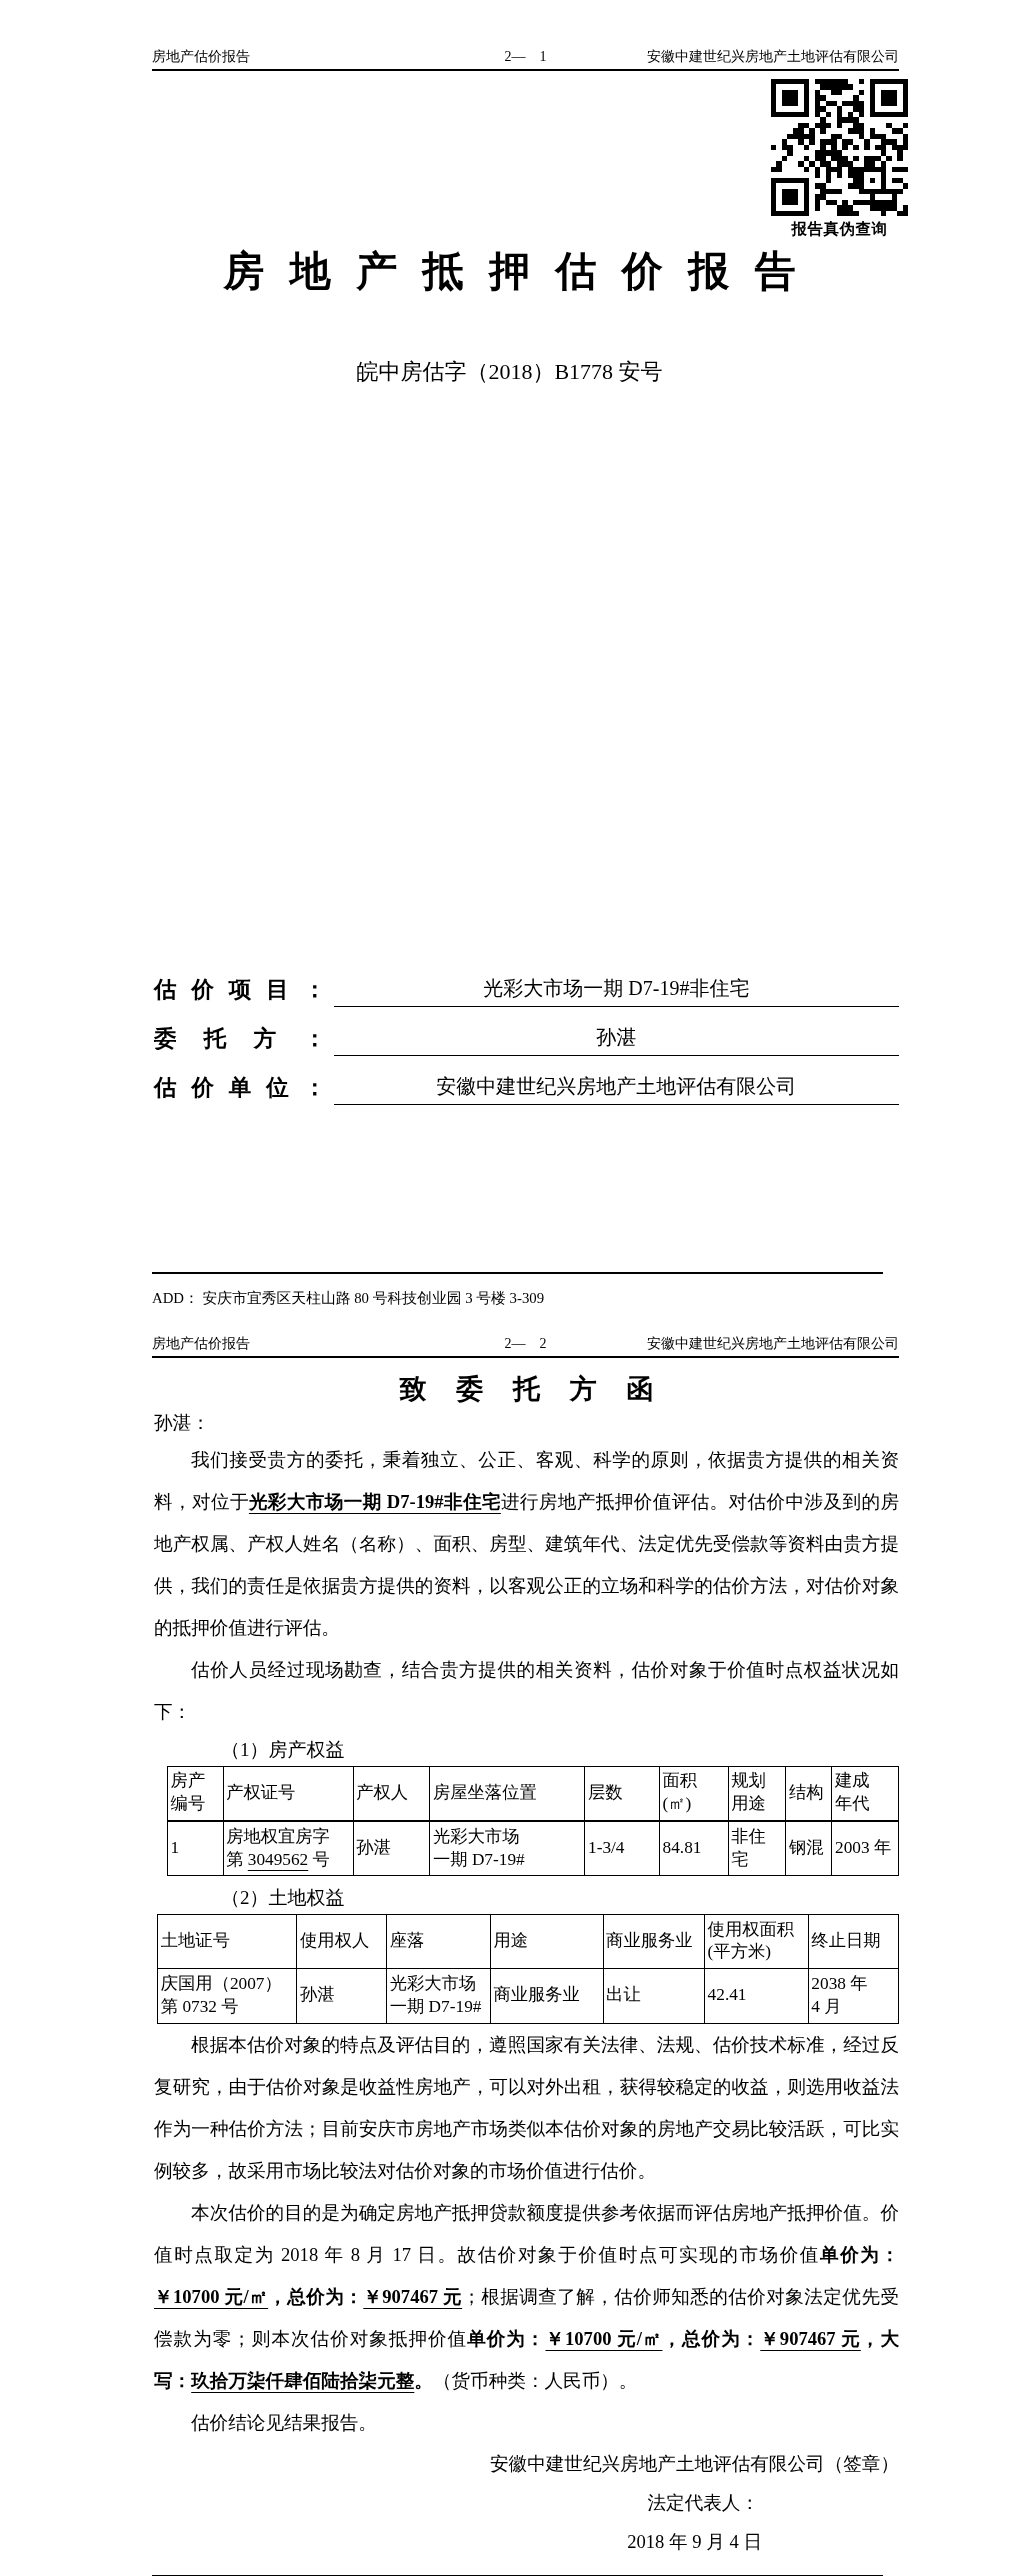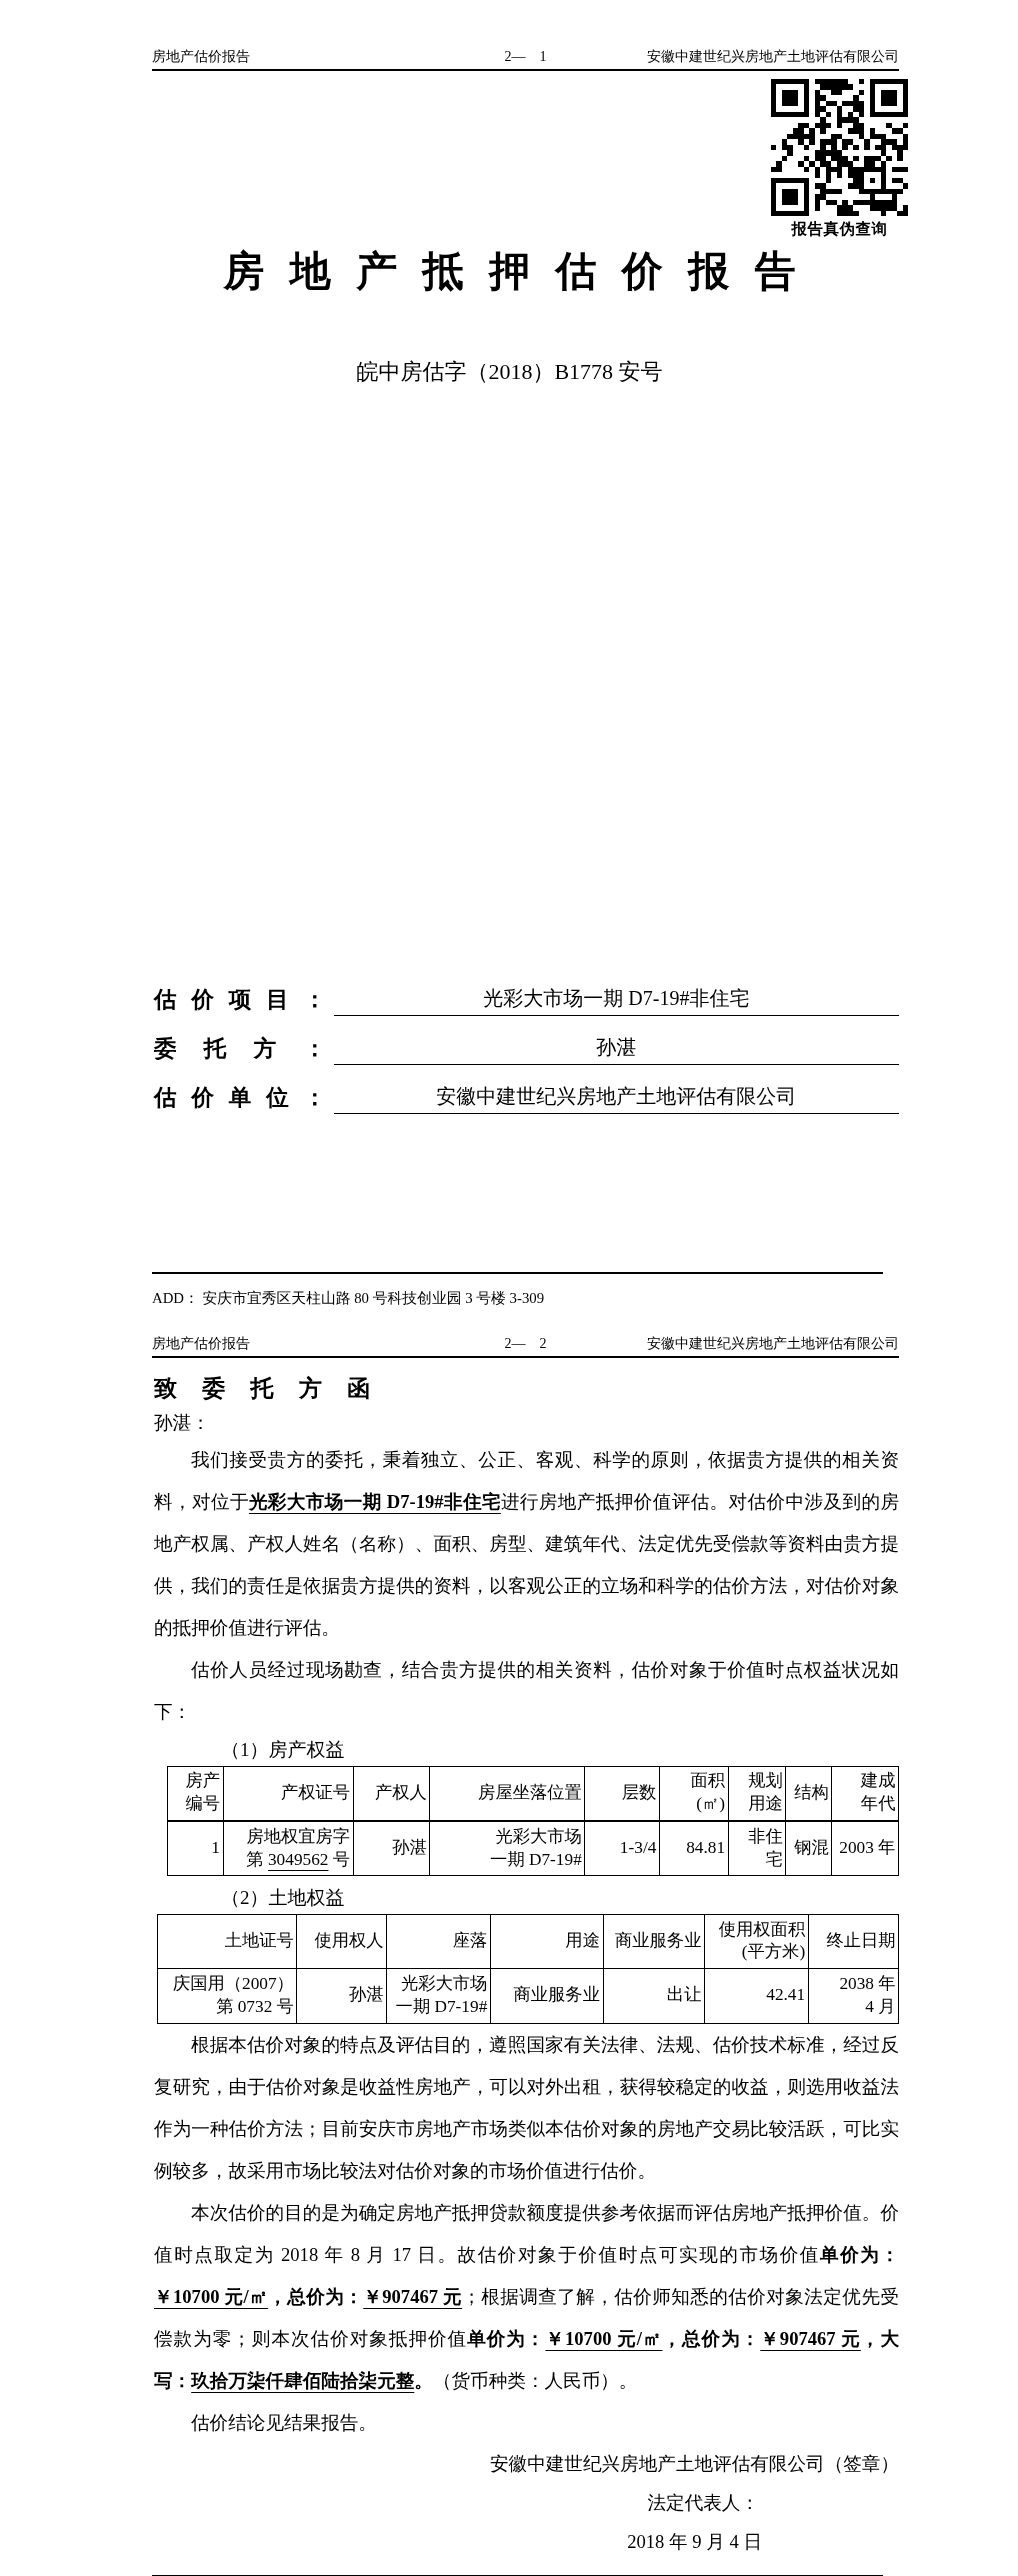--- a/index.html
+++ b/index.html
@@ -23,44 +23,44 @@
   .qrcap{margin-top:2.6px;font-size:15.4px;font-weight:bold;letter-spacing:0.6px;}
 
   
   .title{position:absolute;top:204px;left:0;width:100%;text-align:center;
          font-size:41px;font-weight:bold;line-height:1.4;}
   .title .ls{letter-spacing:0.62em;margin-right:-0.62em;}
   .docno{position:absolute;top:318px;left:0;width:100%;text-align:center;font-size:22px;}
 
   
   .fields{position:absolute;top:928px;left:154px;right:120px;}
-  .frow{display:flex;align-items:flex-end;height:49px;}
+  .frow{display:flex;align-items:center;height:49px;}
   .flabel{width:172px;font-size:22.5px;font-weight:bold;line-height:1.15;
           text-align:justify;text-align-last:justify;padding-bottom:3.2px;}
   .fline{flex:1;margin-left:7.7px;border-bottom:1.9px solid #000;text-align:center;
          font-size:20px;line-height:1.25;padding-bottom:4.5px;}
 
   
   .pfoot{position:absolute;left:152px;right:136px;}
   #page1 .pfoot{top:1233px;}
   #page2 .pfoot{top:1249px;}
   .frule{border-top:2.6px solid #000;margin-bottom:15.4px;}
   .addline{font-size:14.8px;line-height:19px;}
 
   
   .p2body{position:absolute;top:39px;left:154px;width:745px;font-size:18.6px;
           line-height:42px;text-align:justify;}
-  .p2title{margin-top:6.4px;font-size:23px;font-weight:bold;line-height:36px;}
+  .p2title{margin-top:6.4px;text-align:center;font-size:27px;font-weight:bold;line-height:36px;}
   .p2title .ls{letter-spacing:1.1em;margin-right:-1.1em;}
   .salut{line-height:32px;}
   p.bodyp{margin:0;text-indent:37px;}
   .sechead{margin:2.6px 0 0 67px;font-size:19px;line-height:27px;}
   .u{text-decoration:underline;text-underline-offset:5.1px;text-decoration-thickness:1.3px;}
 
-  table{border-collapse:collapse;text-align:right;font-size:17.3px;line-height:1.32;
+  table{border-collapse:collapse;text-align:left;font-size:17.3px;line-height:1.32;
         table-layout:fixed;}
   th,td{border:1.3px solid #000;padding:3.9px 2.6px;font-weight:normal;white-space:pre-line;
         vertical-align:middle;overflow:hidden;}
   #t1{margin:2.6px 0 0 13px;width:732px;}
   #t1 thead th{border-bottom:2.6px solid #000;}
   #t2{margin:2.6px 0 0 3.2px;width:742px;}
   #t2{margin-bottom:0;}
   .sechead2{margin-top:7.7px;margin-bottom:2.6px;}
 
   .sig{text-align:right;line-height:39px;margin-top:0;}

